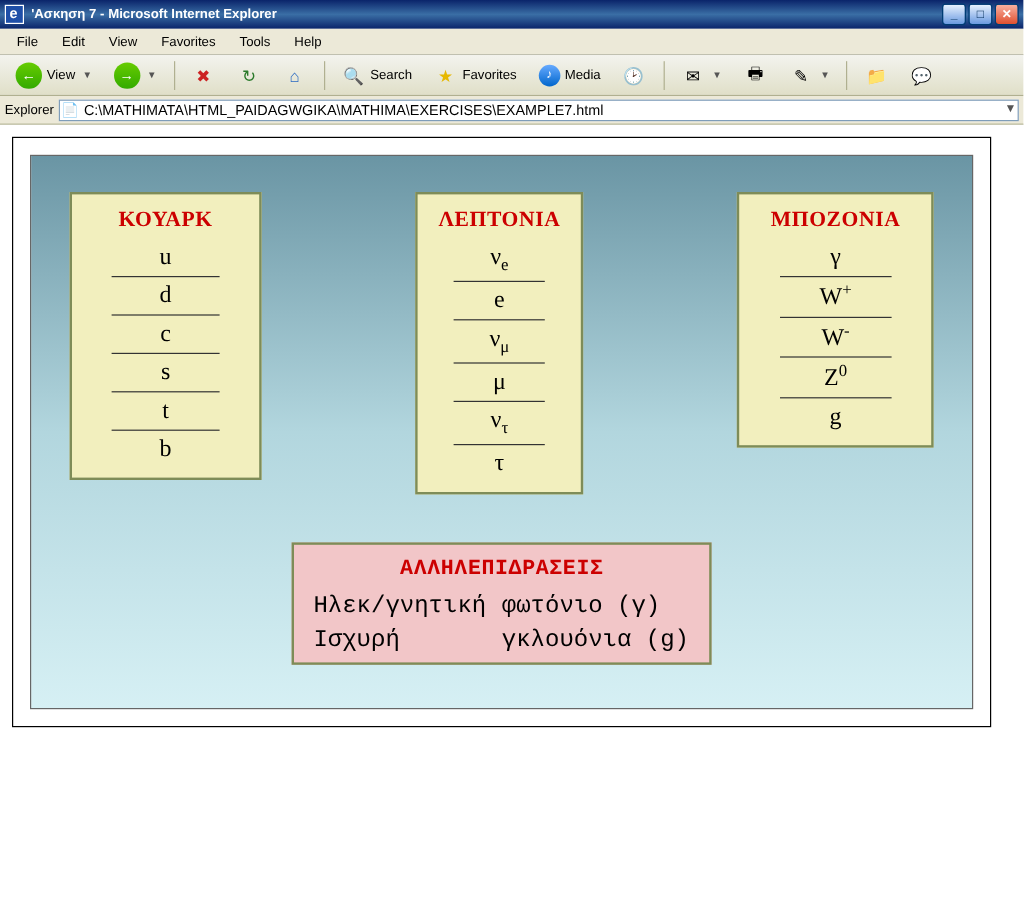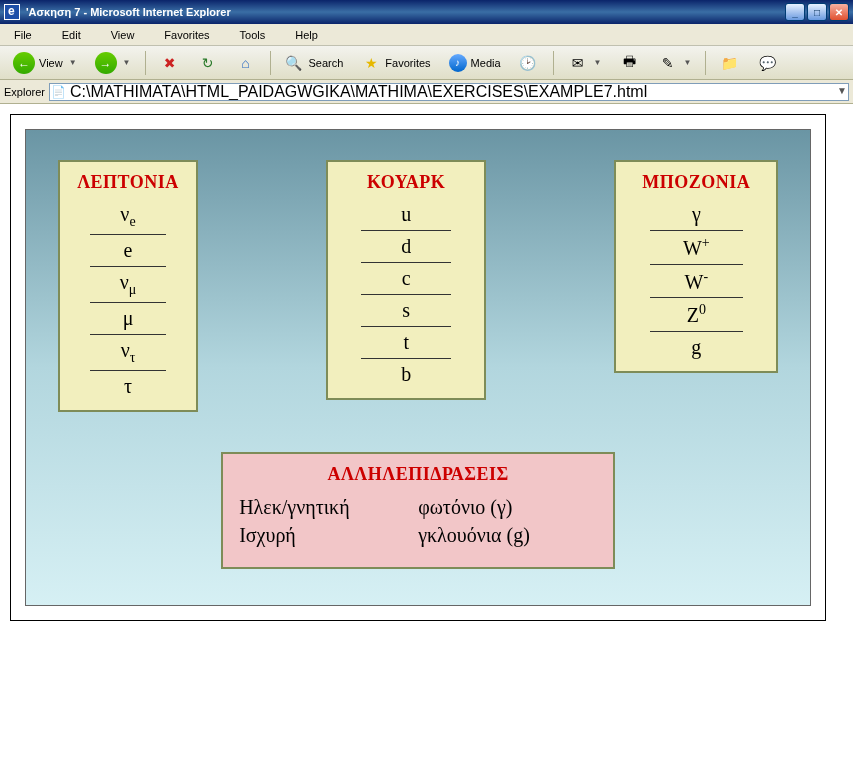--- a/index.html
+++ b/index.html
@@ -12,21 +12,21 @@
   }
   .titlebar .ie-icon { width:16px; height:16px; background:#1e4fa8; border:1px solid #fff; margin-right:6px; position:relative;}
   .titlebar .ie-icon::after{content:"e"; color:#fff; font-weight:bold; position:absolute; left:3px; top:-1px; font-size:12px;}
   .window-btns{margin-left:auto; display:flex; gap:2px;}
   .window-btn{
     width:20px;height:18px;background:linear-gradient(to bottom,#e8f1ff,#6a9ae0);
     border:1px solid #003c74;border-radius:3px;display:flex;align-items:center;justify-content:center;
     color:#002b55;font-weight:bold;font-size:10px;
   }
   .window-btn.close{background:linear-gradient(to bottom,#f8b0a0,#e05030);color:#fff;}
-  .menubar{height:22px;background:#ece9d8;display:flex;align-items:center;padding:0 4px;border-bottom:1px solid #c0c0b0;gap:10px;}
+  .menubar{height:22px;background:#ece9d8;display:flex;align-items:center;padding:0 4px;border-bottom:1px solid #c0c0b0;}
   .menubar .item{padding:2px 10px;cursor:default;}
   .toolbar{
     height:34px;background:linear-gradient(to bottom,#f3f3ee,#e0dfc8);
     display:flex;align-items:center;padding:0 6px;gap:4px;border-bottom:1px solid #b0b090;
   }
   .tb-btn{
     height:26px;display:flex;align-items:center;padding:0 6px;border:1px solid transparent;border-radius:3px;gap:4px;cursor:default;
   }
   .ico-circle{
     width:22px;height:22px;border-radius:50%;display:flex;align-items:center;justify-content:center;color:#fff;font-weight:bold;font-size:12px;
@@ -35,21 +35,21 @@
   .ico-circle.blue{background:linear-gradient(to bottom,#6af,#06c);}
   .drop-arrow{font-size:8px;color:#555;margin-left:2px;}
   .sep{width:1px;height:24px;background:#b0b090;margin:0 3px;}
   .sq-ico{
     width:20px;height:20px;display:flex;align-items:center;justify-content:center;font-size:14px;
   }
   .addrbar{
     height:24px;background:#ece9d8;display:flex;align-items:center;padding:0 4px;border-bottom:1px solid #b0b090;gap:4px;
   }
   .addrbar input{
-    flex:1;height:18px;border:1px solid #7f9db9;font-size:16px;padding:0 18px 0 20px;background:#fff;
+    flex:1;height:18px;border:1px solid #7f9db9;font-size:12px;padding:0 18px 0 20px;background:#fff;
   }
   .addr-wrap{flex:1;position:relative;display:flex;}
   .addr-wrap .page-ico{position:absolute;left:2px;top:1px;width:16px;height:16px;display:flex;align-items:center;justify-content:center;font-size:12px;}
   .addr-wrap .drop{position:absolute;right:2px;top:2px;font-size:10px;color:#555;}
   
   .content{
     padding:10px; overflow:auto; height:calc(759px - 24px - 22px - 34px - 24px);
     background:#fff;
   }
   .doc-frame{
@@ -71,26 +71,26 @@
   .card-title{
     color:#c00; font-weight:bold; font-size:18px; letter-spacing:0.5px; margin:4px 0 8px 0;
   }
   .entry-list{font-size:20px;}
   .entry-list .e{padding:2px 0;}
   .entry-list hr{border:none;border-top:1px solid #333;margin:2px auto;width:70%;}
   .card.leptons{width:140px;}
   .card.quarks{width:160px;}
   .card.bosons{width:164px;}
   .interactions{
-    width:394px;
+    width:350px;
     border:2px solid #7e8c58;
     background:#f2c6c8;
     margin:40px auto 0 auto;
-    padding:6px 16px 18px 16px;
-    font-family:Liberation Serif, serif;
+    padding:6px 16px 4px 16px;
+    font-family:Liberation Mono, monospace;
   }
   .interactions .card-title{text-align:center;}
   .int-row{display:flex;font-size:20px;line-height:1.4;}
   .int-row .left{flex:1;text-align:left;}
   .int-row .right{flex:1;text-align:left;}
   sub{font-size:0.7em;}
   sup{font-size:0.7em;}
 </style>
 </head>
 <body>
@@ -179,51 +179,51 @@
     <span class="drop">▼</span>
   </div>
 </div>
 
 <div class="content">
   <div class="doc-frame">
     <div class="physics-box">
 
       <div class="top-row">
 
+        <div class="card quarks">
+          <div class="card-title">ΚΟΥΑΡΚ</div>
+          <div class="entry-list">
+              <div class="e">u</div>
+              <hr>
+              <div class="e">d</div>
+              <hr>
+              <div class="e">c</div>
+              <hr>
+              <div class="e">s</div>
+              <hr>
+              <div class="e">t</div>
+              <hr>
+              <div class="e">b</div>
+            </div>
+        </div>
+
         <div class="card leptons">
           <div class="card-title">ΛΕΠΤΟΝΙΑ</div>
           <div class="entry-list">
               <div class="e">ν<sub>e</sub></div>
               <hr>
               <div class="e">e</div>
               <hr>
               <div class="e">ν<sub>μ</sub></div>
               <hr>
               <div class="e">μ</div>
               <hr>
               <div class="e">ν<sub>τ</sub></div>
               <hr>
               <div class="e">τ</div>
-            </div>
-        </div>
-
-        <div class="card quarks">
-          <div class="card-title">ΚΟΥΑΡΚ</div>
-          <div class="entry-list">
-              <div class="e">u</div>
-              <hr>
-              <div class="e">d</div>
-              <hr>
-              <div class="e">c</div>
-              <hr>
-              <div class="e">s</div>
-              <hr>
-              <div class="e">t</div>
-              <hr>
-              <div class="e">b</div>
             </div>
         </div>
 
         <div class="card bosons">
           <div class="card-title">ΜΠΟΖΟΝΙΑ</div>
           <div class="entry-list">
               <div class="e">γ</div>
               <hr>
               <div class="e">W<sup>+</sup></div>
               <hr>

